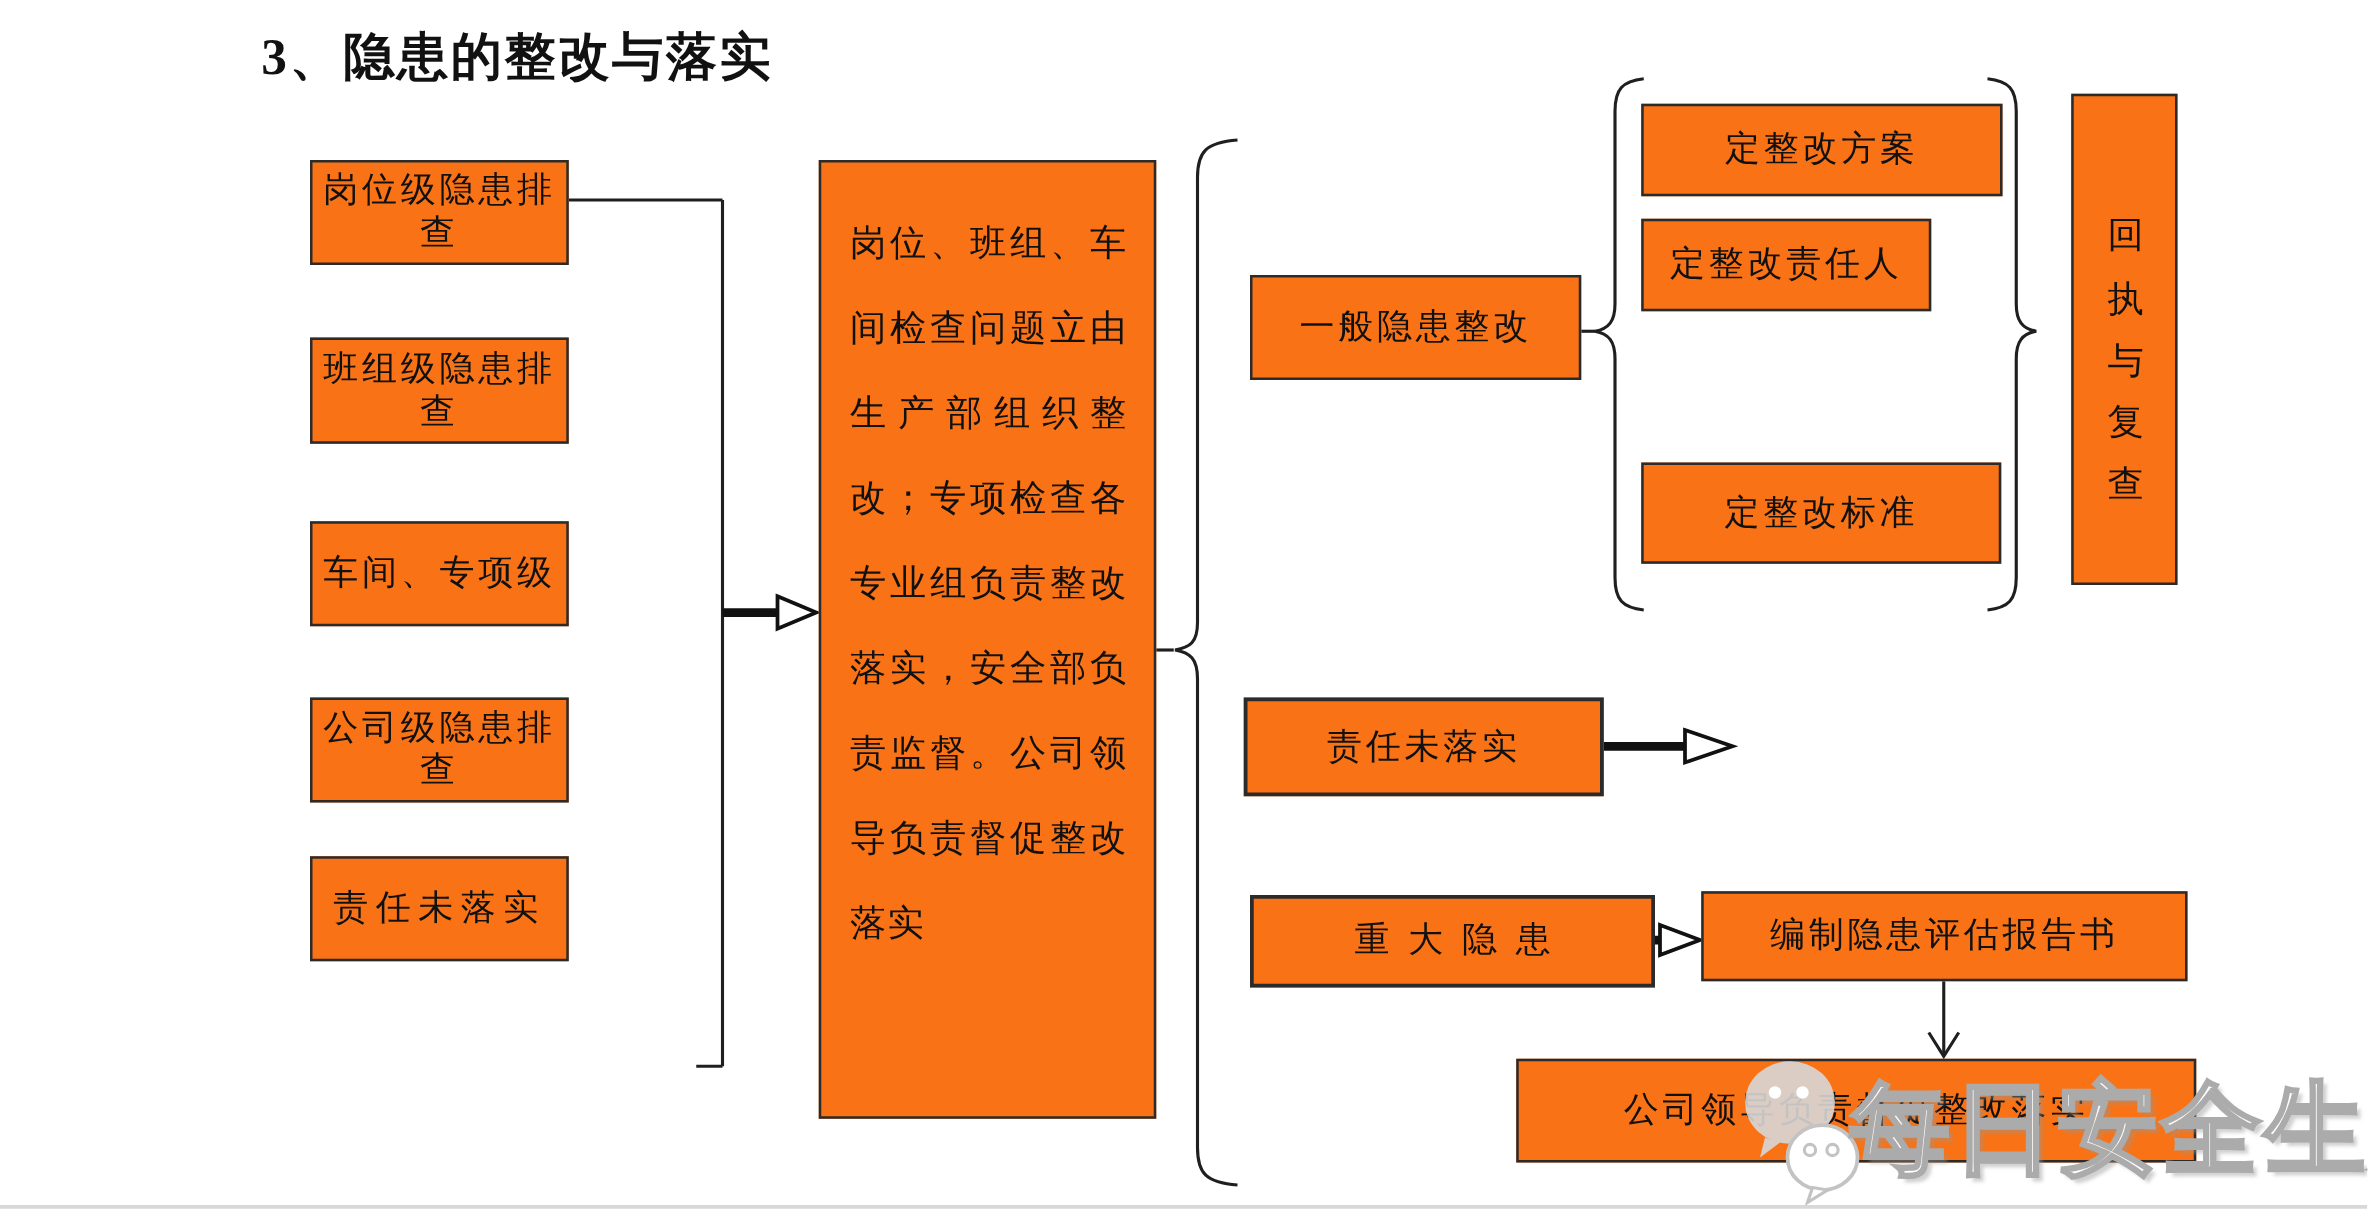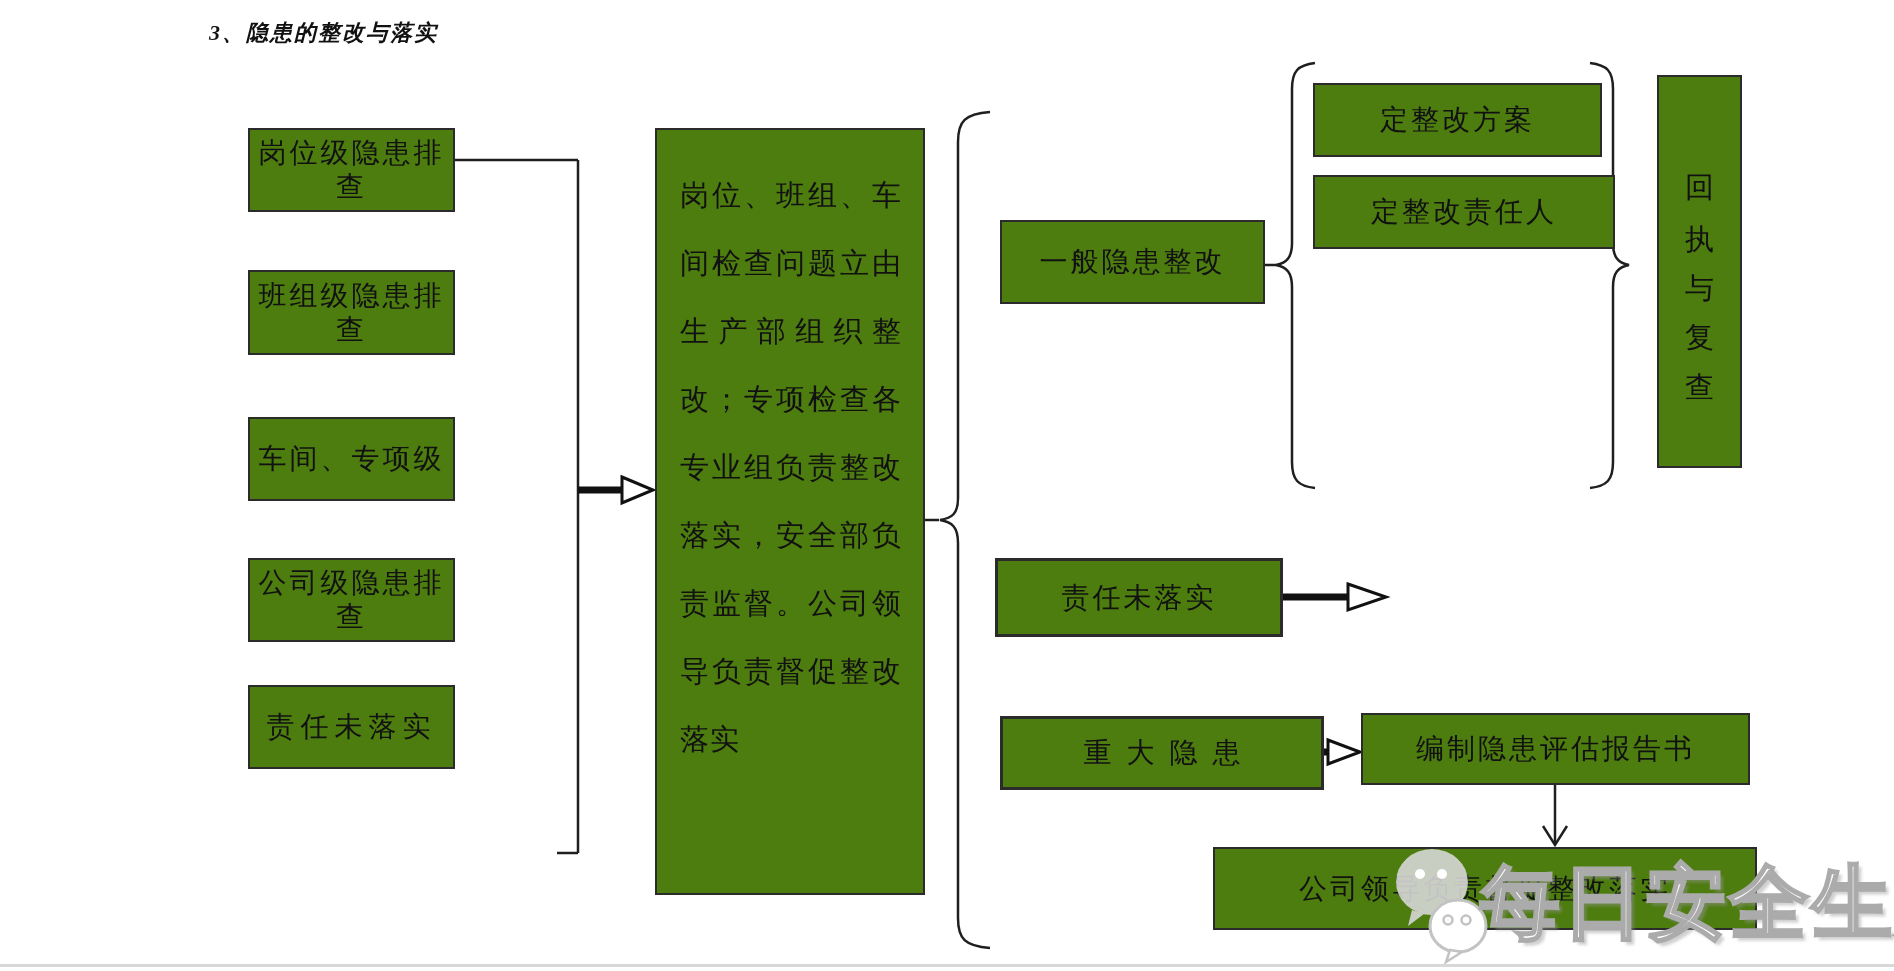--- a/index.html
+++ b/index.html
@@ -2,25 +2,25 @@
 <html><head>
 <meta charset="utf-8">
 <style>
   html,body{margin:0;padding:0;background:#ffffff;}
   .stage{
     position:relative;width:1894px;height:971px;background:#ffffff;overflow:hidden;
     font-family:"Liberation Serif","DejaVu Serif",serif;color:#111;
   }
   .overlay{position:absolute;left:0;top:0;width:1894px;height:971px;}
   .title{
-    position:absolute;left:209px;top:18px;font-size:22px;font-weight:bold;
-    letter-spacing:2px;white-space:nowrap;font-style:italic;
+    position:absolute;left:209px;top:18px;font-size:41px;font-weight:bold;
+    letter-spacing:2px;white-space:nowrap;
   }
   .box{
-    position:absolute;box-sizing:border-box;border:2px solid #2b2b2b;background:#4d7c0f;
+    position:absolute;box-sizing:border-box;border:2px solid #2b2b2b;background:#f97316;
     display:flex;align-items:center;justify-content:center;
     font-size:28px;letter-spacing:3px;text-align:center;line-height:1.2;
   }
   .thick{border-width:3px;}
   .wide-space{letter-spacing:15px;text-indent:15px;}
   .process{
     display:block;text-align:justify;text-justify:inter-character;
     padding:31px 21px 0 23px;font-size:29px;line-height:68px;letter-spacing:1px;
   }
   .vertical-box{
@@ -108,22 +108,25 @@
   </div>
 
   <div class="box process" style="left:655px;top:128px;width:270px;height:767px;border-width:2.5px">岗位、班组、车间检查问题立由生产部组织整改；专项检查各专业组负责整改落实，安全部负责监督。公司领导负责督促整改落实</div>
 
   <div class="box" style="left:1000px;top:220px;width:265px;height:84px">
     <span>一般隐患整改</span>
   </div>
   <div class="box" style="left:1313px;top:83px;width:289px;height:74px">
     <span>定整改方案</span>
   </div>
-  <div class="box" style="left:1313px;top:175px;width:302px;height:74px">
+  <div class="box" style="left:1313px;top:175px;width:232px;height:74px">
     <span>定整改责任人</span>
+  </div>
+  <div class="box" style="left:1313px;top:370px;width:288px;height:81px">
+    <span>定整改标准</span>
   </div>
   <div class="box vertical-box" style="left:1657px;top:75px;width:85px;height:393px">
     <span class="vtext">回执与复查</span>
   </div>
 
   <div class="box thick" style="left:995px;top:558px;width:288px;height:79px">
     <span>责任未落实</span>
   </div>
 
   <div class="box thick wide-space" style="left:1000px;top:716px;width:324px;height:74px">

